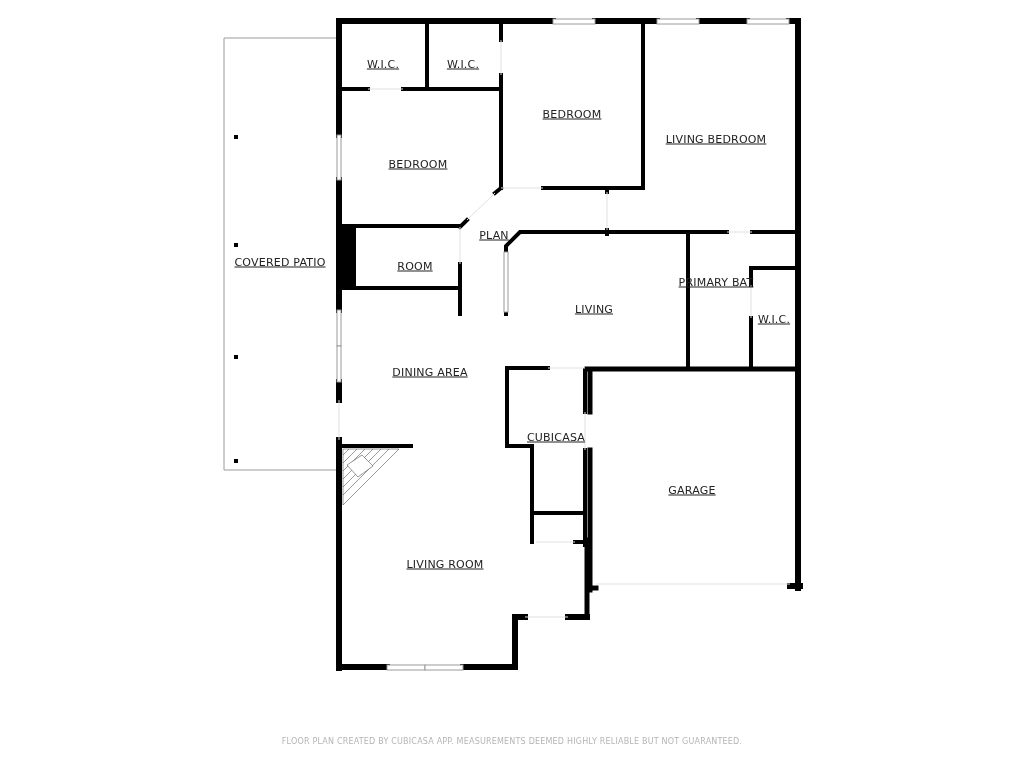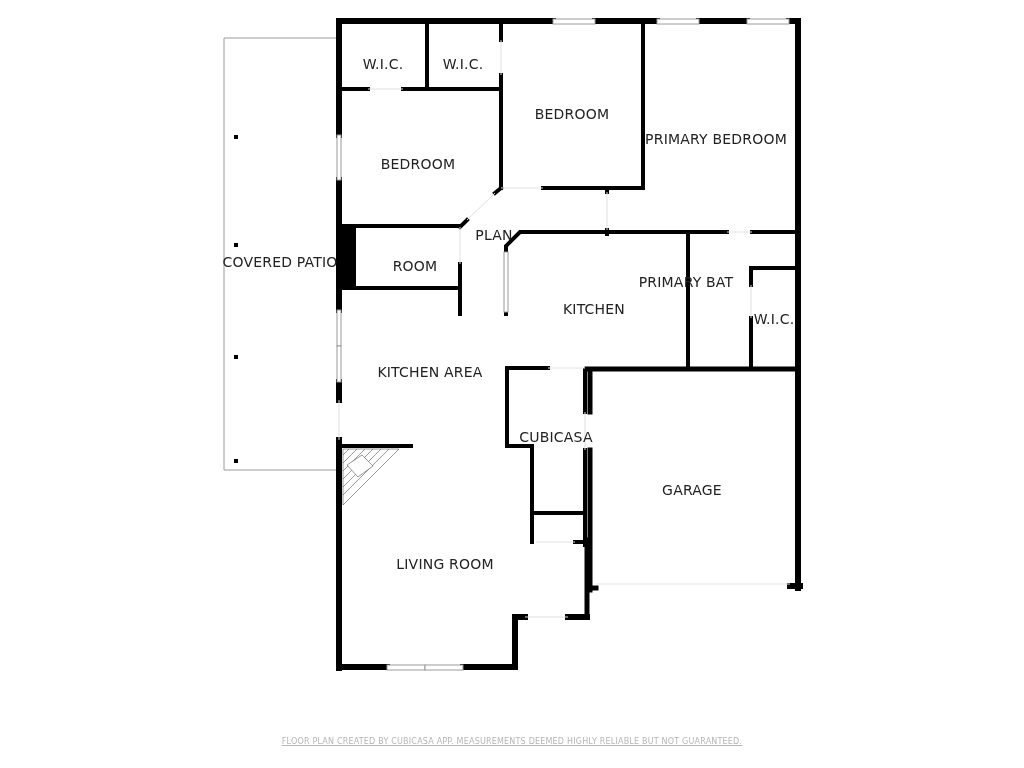--- a/index.html
+++ b/index.html
@@ -1,19 +1,19 @@
 <!DOCTYPE html>
 <html><head>
 <meta charset="utf-8">
 <style>
   html, body { margin: 0; padding: 0; background: #ffffff; }
   body { width: 1024px; height: 768px; position: relative; overflow: hidden; font-family: "DejaVu Sans", "Liberation Sans", sans-serif; }
   #plan { position: absolute; left: 0; top: 0; }
-  .room-label { position: absolute; font-size: 14px; color: #222; letter-spacing: 0.2px; white-space: nowrap; transform: translate(-50%, -50%); }
-  .footer-note { position: absolute; left: 0; width: 1024px; top: 737px; text-align: center; font-size: 8px; color: #b5b5b5; letter-spacing: 0.2px; text-decoration: underline; }
+  .room-label { position: absolute; font-size: 11px; color: #222; letter-spacing: 0.2px; white-space: nowrap; transform: translate(-50%, -50%); text-decoration: underline; }
+  .footer-note { position: absolute; left: 0; width: 1024px; top: 737px; text-align: center; font-size: 8px; color: #b5b5b5; letter-spacing: 0.2px; }
 </style>
 </head>
 <body>
 
 <svg id="plan" width="1024" height="768" viewBox="0 0 1024 768" xmlns="http://www.w3.org/2000/svg">
 
   <g>
     <polyline points="339,38 224,38 224,470 339,470" fill="none" stroke="#9a9a9a" stroke-width="1"></polyline>
     <rect x="234" y="135" width="4" height="4" fill="#000"></rect>
     <rect x="234" y="243" width="4" height="4" fill="#000"></rect>
@@ -128,27 +128,27 @@
     <line x1="525" y1="617" x2="568" y2="617"></line>
     <line x1="339" y1="400" x2="339" y2="440"></line>
     <line x1="596" y1="584" x2="790" y2="584"></line>
   </g>
 </svg>
 
 <div id="labels">
   <span class="room-label" style="left:383px;top:64px;">W.I.C.</span>
   <span class="room-label" style="left:463px;top:64px;">W.I.C.</span>
   <span class="room-label" style="left:572px;top:114px;">BEDROOM</span>
-  <span class="room-label" style="left:716px;top:139px;">PRIMARY BEDROOM</span>
+  <span class="room-label" style="left:716px;top:139px;">LIVING BEDROOM</span>
   <span class="room-label" style="left:418px;top:164px;">BEDROOM</span>
   <span class="room-label" style="left:494px;top:235px;">PLAN</span>
   <span class="room-label" style="left:280px;top:262px;text-align:right;">COVERED PATIO</span>
   <span class="room-label" style="left:415px;top:266px;">ROOM</span>
-  <span class="room-label" style="left:686px;top:282px;">PRIMARY BAT</span>
-  <span class="room-label" style="left:594px;top:309px;">KITCHEN</span>
+  <span class="room-label" style="left:716px;top:282px;">PRIMARY BAT</span>
+  <span class="room-label" style="left:594px;top:309px;">LIVING</span>
   <span class="room-label" style="left:774px;top:319px;">W.I.C.</span>
-  <span class="room-label" style="left:430px;top:372px;">KITCHEN AREA</span>
+  <span class="room-label" style="left:430px;top:372px;">DINING AREA</span>
   <span class="room-label" style="left:556px;top:437px;">CUBICASA</span>
   <span class="room-label" style="left:692px;top:490px;">GARAGE</span>
   <span class="room-label" style="left:445px;top:564px;text-align:center;">LIVING ROOM</span>
 </div>
 
 <div class="footer-note">FLOOR PLAN CREATED BY CUBICASA APP. MEASUREMENTS DEEMED HIGHLY RELIABLE BUT NOT GUARANTEED.</div>
 
 </body></html>

